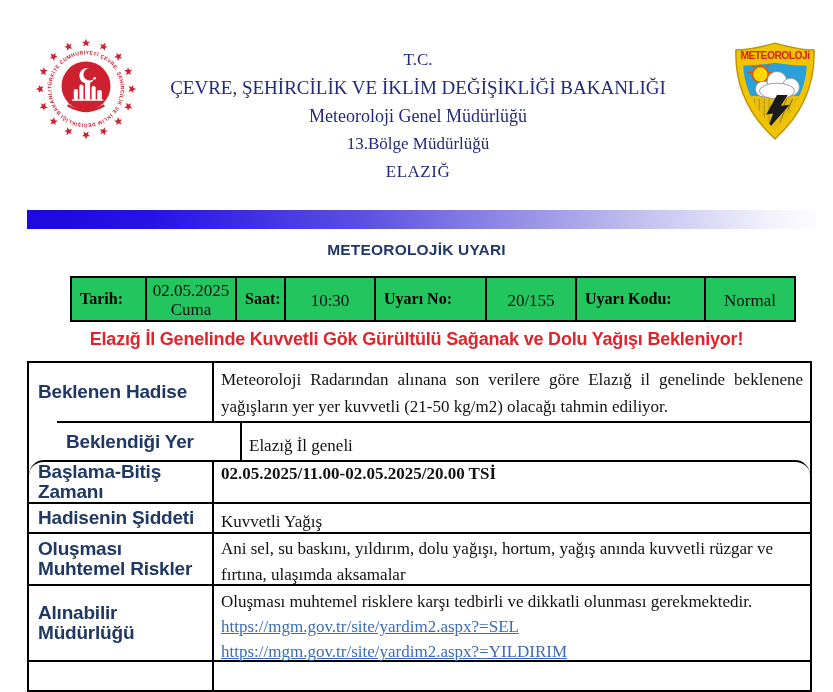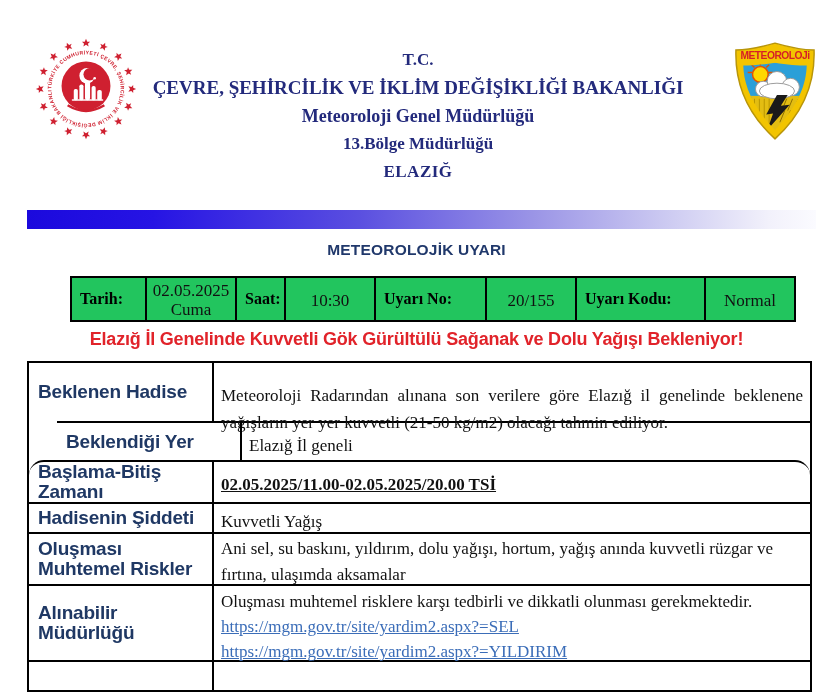--- a/index.html
+++ b/index.html
@@ -3,21 +3,21 @@
 <meta charset="utf-8">
 <style>
   html,body{margin:0;padding:0;background:#fff;}
   .page{position:relative;width:833px;height:692px;background:#ffffff;overflow:hidden;
         font-family:"Liberation Serif",serif;}
 
   
   .emblem{position:absolute;left:33px;top:36px;width:106px;height:106px;}
   .shield{position:absolute;left:734px;top:42px;width:82px;height:98px;}
   .htext{position:absolute;left:20px;top:46px;width:796px;text-align:center;color:#232A7C;}
-  .htext div{line-height:28px;font-weight:bold;text-align:center;}
+  .htext div{line-height:28px;font-weight:normal;text-align:center;}
   .h-l1{font-size:17px;}
   .h-l2{font-size:19px;}
   .h-l3{font-size:18px;}
   .h-l4{font-size:17px;}
   .h-l5{font-size:17px;letter-spacing:.5px;}
 
   
   .bar{position:absolute;left:27px;top:210px;width:789px;height:19px;
        background:linear-gradient(90deg,#1B09DD 0%,#2614E4 16%,#5A4FE0 42%,
                   #9A94E6 64%,#CFCDF2 82%,#F2F1FB 94%,#FBFBFF 100%);}
@@ -43,23 +43,23 @@
   
   .dtable{position:absolute;left:27px;top:361px;width:785px;border:2px solid #000;
           box-sizing:border-box;background:#fff;}
   .drow{display:flex;box-sizing:border-box;}
   .drow + .drow{border-top:2px solid #000;}
   .lbl{width:185px;box-sizing:border-box;border-right:2px solid #000;display:flex;
        align-items:center;padding-left:9px;padding-right:4px;
        font-family:"Liberation Sans",sans-serif;font-weight:bold;font-size:19px;
        letter-spacing:-0.2px;line-height:20px;color:#1F3864;}
   .val{flex:1;box-sizing:border-box;padding:2px 7px 0 7px;font-size:17px;color:#111;line-height:26px;}
-  .val.just{text-align:justify;padding-top:19px;line-height:27px;}
+  .val.just{text-align:justify;padding-top:3px;line-height:27px;}
   .val.vcenter{display:flex;align-items:center;padding-top:8px;}
-  .val.boldv{font-weight:bold;padding-top:12px;line-height:22px;text-decoration:underline;}
+  .val.boldv{font-weight:bold;padding-top:1px;line-height:22px;}
   .val a{color:#3B6DB8;text-decoration:underline;display:block;line-height:25px;}
   .r1{height:58px;} .r2{height:39px;margin-left:28px;} .r3{height:42px;border-radius:15px;} .r4{height:30px;}
   .r5{height:52px;} .r6{height:76px;} .r7{height:30px;}
   .val.links{line-height:25px;padding-top:3px;}
 </style>
 </head>
 <body>
 
 <div class="page">
 

